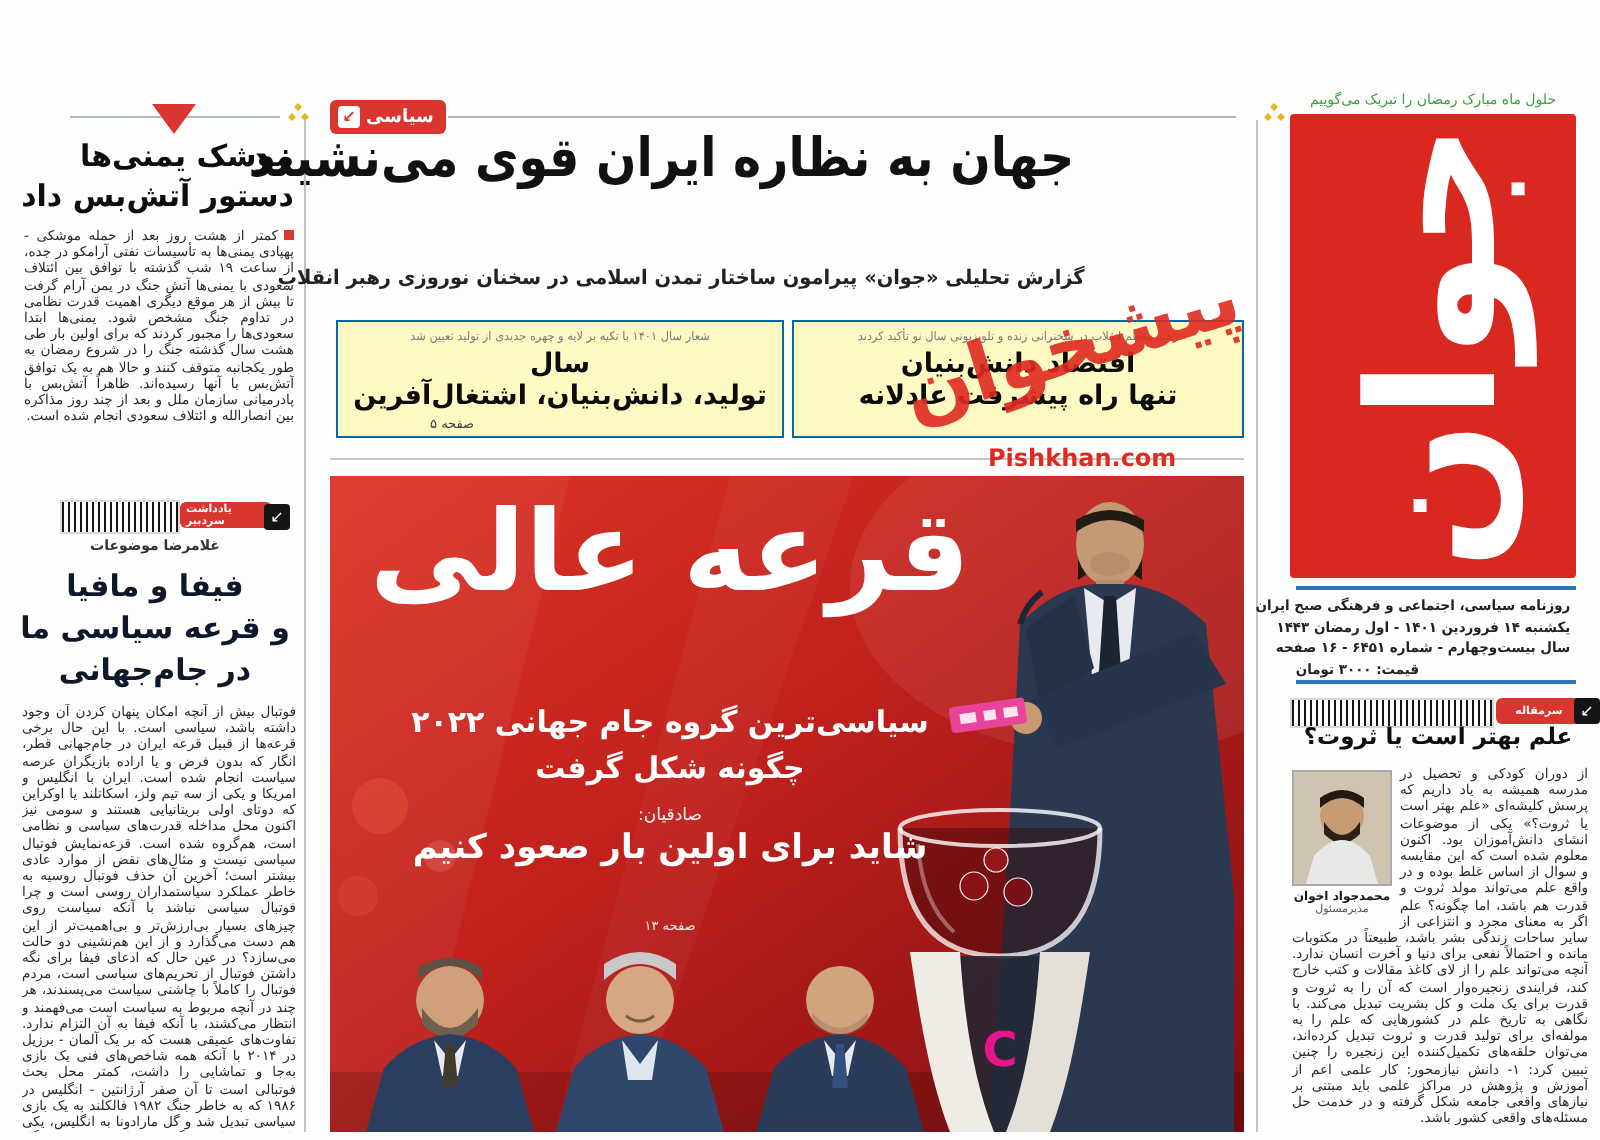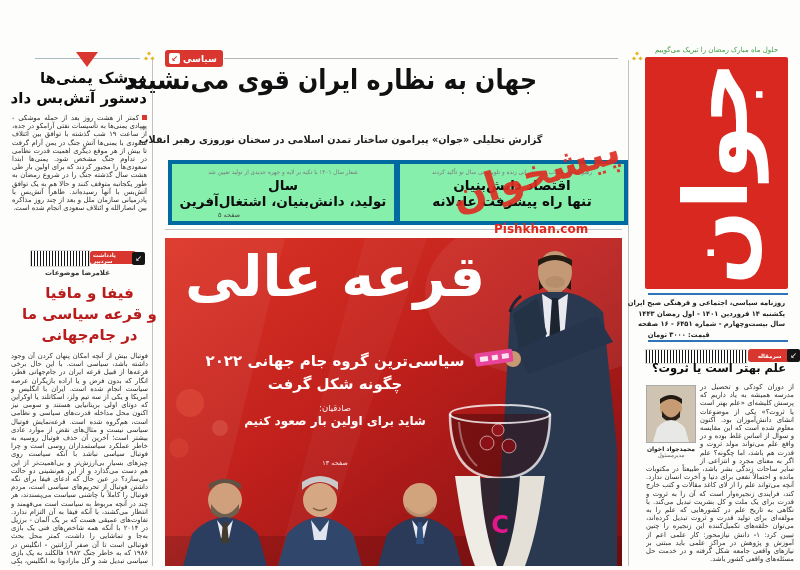--- a/index.html
+++ b/index.html
@@ -21,37 +21,37 @@
       font-size:8px;line-height:13px;text-align:center;}
   .barcode{position:absolute;background:repeating-linear-gradient(90deg,#161616 0 1px,#fff 1px 3px);border:1px solid #d8d8d8;}
   
   .orn{position:absolute;width:13px;height:12px;}
   
   .main-headline{left:163px;top:64px;width:398px;text-align:center;font-size:27px;font-weight:bold;
       white-space:nowrap;transform:scaleX(.88);transform-origin:center;letter-spacing:-.5px;color:#111;}
   .sub-headline{left:170px;top:134px;width:378px;text-align:center;font-size:10px;font-weight:bold;color:#222;white-space:nowrap;transform:scaleX(.97);transform-origin:center;}
   .pageref{position:absolute;font-size:6.5px;color:#444;}
   
-  .newsbox{position:absolute;top:160px;height:57px;border:4px solid #0369a1;background:#86efac;text-align:center;}
+  .newsbox{position:absolute;top:160px;height:57px;border:1px solid #0369a1;background:#fef9c3;text-align:center;}
   .newsbox .kick{font-size:6px;color:#7a7a7a;margin-top:4px;white-space:nowrap;transform:scaleX(.95);transform-origin:center;}
   .newsbox .t1{font-size:13.5px;font-weight:bold;line-height:16px;margin-top:2px;color:#0d0d0d;}
   .newsbox .t2{font-size:13.5px;font-weight:bold;line-height:16px;color:#0d0d0d;}
   
   .wm{left:428px;top:150px;width:215px;text-align:center;font-size:40px;font-weight:bold;color:#e02a20;
       transform:rotate(-17deg);opacity:.9;pointer-events:none;z-index:6;}
   .site{left:494px;top:222px;width:128px;text-align:left;direction:ltr;font-size:12px;font-weight:bold;color:#e02a20;z-index:6;}
   
   .poster{left:165px;top:238px;width:457px;height:328px;overflow:hidden;}
   .poster svg{position:absolute;left:0;top:0;}
   .ptxt{position:absolute;left:0;width:340px;text-align:center;color:#fff;z-index:3;}
   .p-head{top:6px;font-size:56px;font-weight:bold;letter-spacing:-1px;}
   .p-sub1{top:114px;font-size:15px;font-weight:bold;}
   .p-sub2{top:137px;font-size:15px;font-weight:bold;}
   .p-kick{top:165px;font-size:8.5px;opacity:.95;}
-  .p-quote{top:176px;font-size:12px;font-weight:bold;}
+  .p-quote{top:176px;font-size:17px;font-weight:bold;}
   .p-deck{top:206px;font-size:9px;font-weight:bold;}
   .p-ref{top:221px;font-size:6.5px;opacity:.9;}
   
   .greeting{left:645px;top:46px;width:143px;text-align:center;font-size:7px;color:#3a9f47;white-space:nowrap;}
   .logo{left:645px;top:57px;width:143px;height:232px;background:#d8281f;border-radius:2px;
         display:flex;align-items:center;justify-content:center;overflow:hidden;}
   .logo span{transform:rotate(-90deg);font-size:88px;font-weight:bold;color:#fff;white-space:nowrap;line-height:1;}
   .blue-rule{position:absolute;height:2px;background:#2e74b8;}
   .mh-info{left:645px;top:298px;width:143px;text-align:left;font-size:7px;font-weight:bold;line-height:10.5px;color:#222;}
   .mh-info div{white-space:nowrap;transform:scaleX(.96);transform-origin:center;}
@@ -60,21 +60,21 @@
   .ed-body{left:646px;top:383px;width:148px;height:185px;overflow:hidden;}
   .ed-photo{float:left;width:50px;margin:2px 4px 2px 0;text-align:center;}
   .ed-photo .ph{width:48px;height:56px;background:#cfc4b2;border:1px solid #aaa;display:block;}
   .ed-photo .cap{font-size:6px;font-weight:bold;margin-top:2px;}
   .ed-photo .role{font-size:5.5px;color:#555;}
   
   .lt-head{left:8px;top:68px;width:139px;text-align:right;font-size:15px;font-weight:bold;line-height:20px;color:#0d0d0d;}
   .lt-body{left:12px;top:114px;width:135px;height:104px;overflow:hidden;}
   .bullet{display:inline-block;width:5px;height:5px;background:#d8362e;margin-left:3px;}
   .note-author{left:8px;top:269px;width:139px;text-align:center;font-size:7px;font-weight:bold;color:#333;}
-  .note-head{left:20px;top:283px;width:139px;text-align:center;font-size:15px;font-weight:bold;line-height:21px;color:#b91c1c;}
+  .note-head{left:8px;top:283px;width:139px;text-align:center;font-size:15px;font-weight:bold;line-height:21px;color:#0f172a;}
   .note-body{left:11px;top:352px;width:137px;height:214px;overflow:hidden;}
 </style>
 </head>
 <body>
 
 <div class="page">
 
   <div class="hline" style="left:35px;top:58px;width:105px;background:#a9bcc2;"></div>
   <div class="corner-tri"></div>
   <div class="corner-num">۱۵</div>

